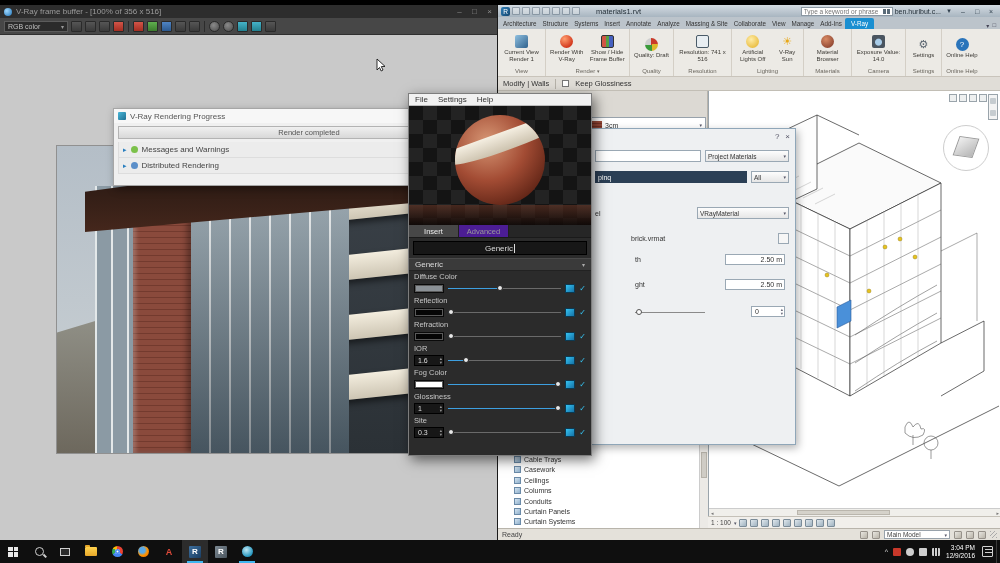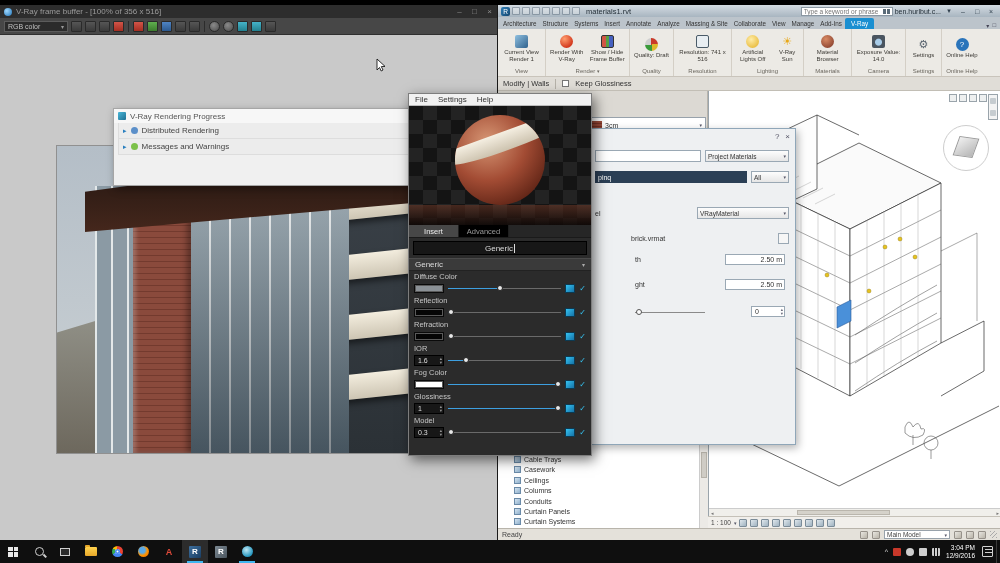--- a/index.html
+++ b/index.html
@@ -53,21 +53,21 @@
 #vrmat{position:absolute;left:408px;top:93px;width:184px;height:363px;z-index:10;background:#2b2b2b;border:1px solid #7d7d7d;box-shadow:3px 4px 12px rgba(0,0,0,.55);overflow:hidden;}
 .vm-title{height:15px;background:linear-gradient(180deg,#fcfcfc,#d5d5d5);display:flex;align-items:center;padding:0 2px 0 3px;gap:3px;font-size:8px;color:#222;border-bottom:1px solid #999;}
 .vm-ico{width:9px;height:9px;border-radius:50%;background:radial-gradient(circle at 35% 35%,#9fd8ff,#1f74b8);flex:none;}
 .vm-wb{width:15px;height:11px;border:1px solid #aaa;background:linear-gradient(#fff,#ddd);font-size:7px;line-height:9px;text-align:center;color:#333;margin-left:1px;}
 .vm-menu{height:12px;background:#f1f1f1;display:flex;gap:10px;padding:0 6px;font-size:8px;color:#333;align-items:center;border-bottom:1px solid #bbb;}
 .vm-preview{height:119px;position:relative;background-color:#141414;background-image:linear-gradient(45deg,#232323 25%,transparent 25%,transparent 75%,#232323 75%),linear-gradient(45deg,#232323 25%,transparent 25%,transparent 75%,#232323 75%);background-size:28px 28px;background-position:0 0,14px 14px;overflow:hidden;}
 .vm-sphere{position:absolute;left:46px;top:9px;width:90px;height:90px;border-radius:50%;background:radial-gradient(circle at 36% 30%,#d79775,#a34c34 45%,#571f12 85%);overflow:hidden;}
 .vm-stripe{position:absolute;left:-14px;top:16px;width:130px;height:19px;background:linear-gradient(180deg,#f5efe2,#ccc2ae);transform:rotate(-20deg);border-radius:0 0 45% 45%;}
 .vm-floor{position:absolute;left:0;bottom:0;width:100%;height:20px;background:linear-gradient(180deg,rgba(120,60,40,.5),rgba(15,8,6,.85));}
 .vm-tabs{height:13px;background:#262626;display:flex;border-bottom:1px solid #1a1a1a;}
-.vm-tab{width:50px;font-size:7.5px;color:#9a9a9a;display:flex;align-items:center;justify-content:center;background:#000000;border-right:1px solid #1f1f1f;}
+.vm-tab{width:50px;font-size:7.5px;color:#9a9a9a;display:flex;align-items:center;justify-content:center;background:#4c1d95;border-right:1px solid #1f1f1f;}
 .vm-tab.active{background:#474747;color:#eee;}
 .vm-name-wrap{padding:3px 4px;}
 .vm-name{height:14px;background:#171717;border:1px solid #000;display:flex;align-items:center;justify-content:center;font-size:8px;color:#ddd;}
 .vm-caret{width:1px;height:9px;background:#ddd;margin-left:1px;}
 .vm-section{height:13px;background:#3a3a3a;border-top:1px solid #4a4a4a;border-bottom:1px solid #222;display:flex;align-items:center;padding:0 6px;font-size:8px;color:#ddd;}
 .vm-section .arr{margin-left:auto;font-size:6px;color:#aaa;}
 .vm-prop{padding:1px 5px 0 5px;}
 .vm-label{font-size:7.5px;color:#c6c6c6;height:10px;line-height:10px;}
 .vm-ctl{height:13px;display:flex;align-items:center;gap:4px;}
 .vm-swatch{width:30px;height:9px;border:1px solid #0a0a0a;box-shadow:inset 0 0 0 1px #5a5a5a;flex:none;}
@@ -78,21 +78,21 @@
 .vm-fill{position:absolute;top:4px;left:0;height:1px;background:#3d9fe0;}
 .vm-knob{position:absolute;top:1px;width:6px;height:6px;border-radius:50%;background:#e8e8e8;border:1px solid #222;margin-left:-3px;}
 .vm-map{width:10px;height:9px;background:linear-gradient(135deg,#35c3f2,#1573a8);border:1px solid #0c3a52;flex:none;}
 .vm-check{color:#35c3f2;font-size:8px;line-height:9px;flex:none;}
 
 
 #revit{position:absolute;left:497px;top:5px;width:503px;height:535px;background:#e9e8e4;border-left:1px solid #1a1a1a;z-index:1;overflow:hidden;}
 .rv-title{height:12px;background:linear-gradient(180deg,#d3dbe2,#a8b5c0);display:flex;align-items:center;padding:0 3px;gap:2px;font-size:7px;color:#2e3a44;}
 .rv-logo{width:9px;height:9px;border-radius:2px;background:linear-gradient(135deg,#2f7fb8,#14456e);color:#fff;font-size:6.5px;text-align:center;line-height:9px;flex:none;}
 .qi{width:8px;height:8px;background:rgba(255,255,255,.3);border:1px solid rgba(60,80,100,.45);border-radius:1px;flex:none;}
-.rv-title-text{margin:0 4px;font-size:7.5px;color:#243039;white-space:nowrap;}
+.rv-title-text{margin:0 14px;font-size:7.5px;color:#243039;white-space:nowrap;}
 .rv-search{width:92px;height:9px;background:#fff;border:1px solid #8a97a2;display:flex;align-items:center;padding:0 2px;gap:2px;}
 .rv-search input{flex:1;border:0;outline:0;background:transparent;font-size:6.5px;color:#666;min-width:0;}
 .binoc{width:7px;height:5px;border-left:3px solid #5a6b78;border-right:3px solid #5a6b78;flex:none;}
 .rv-user{font-size:7px;color:#243039;white-space:nowrap;}
 .rv-wb{width:12px;text-align:center;font-size:7px;color:#31414e;}
 .rv-tabs{height:12px;background:#bcc4cb;display:flex;align-items:flex-end;padding-left:2px;font-size:6.3px;color:#333;}
 .rv-tab{padding:2px 3px;white-space:nowrap;}
 .rv-tab.active{background:#1a8fd1;color:#fff;border-radius:2px 2px 0 0;padding:2px 6px;}
 .rv-tabctl{margin-left:auto;display:flex;gap:3px;padding-right:4px;font-size:6px;color:#445;}
 .rv-ribbon{height:48px;background:#eceae5;border-bottom:1px solid #c9c4bb;display:flex;}
@@ -243,29 +243,30 @@
 <div id="progress">
   <div class="pw-title">
     <span class="pw-ico"></span>
     <span>V-Ray Rendering Progress</span>
     <span class="winbtns">
       <span class="pw-wb">–</span>
       <span class="pw-wb">□</span>
       <span class="pw-wb">×</span>
     </span>
   </div>
+  <div class="pw-status">Render completed</div>
+  <div class="pw-row">
+    <span class="pw-arr">▸</span>
+    <span class="pw-dot" style="background:#7cc14a"></span>
+    <span>Messages and Warnings</span>
+  </div>
   <div class="pw-row">
     <span class="pw-arr">▸</span>
     <span class="pw-dot" style="background:#5b8fc9"></span>
     <span>Distributed Rendering</span>
-  </div>
-  <div class="pw-row">
-    <span class="pw-arr">▸</span>
-    <span class="pw-dot" style="background:#7cc14a"></span>
-    <span>Messages and Warnings</span>
   </div>
 </div>
 
 <div id="vrmat">
   <div class="vm-menu">
     <span>File</span>
     <span>Settings</span>
     <span>Help</span>
   </div>
   <div class="vm-preview">
@@ -373,21 +374,21 @@
       <span class="vm-slider">
         <span class="vm-track"></span>
           <span class="vm-fill" style="width: 97%;"></span>
           <span class="vm-knob" style="left: 97%;"></span>
       </span>
       <span class="vm-map"></span>
       <span class="vm-check">✓</span>
     </div>
   </div>
   <div class="vm-prop">
-    <div class="vm-label">Model</div>
+    <div class="vm-label">Site</div>
     <div class="vm-ctl">
       <span class="vm-spin">
         <span>0.3</span>
         <span class="arrs">
             <span>▴</span>
             <span>▾</span>
           </span>
       </span>
       <span class="vm-slider">
         <span class="vm-track"></span>

